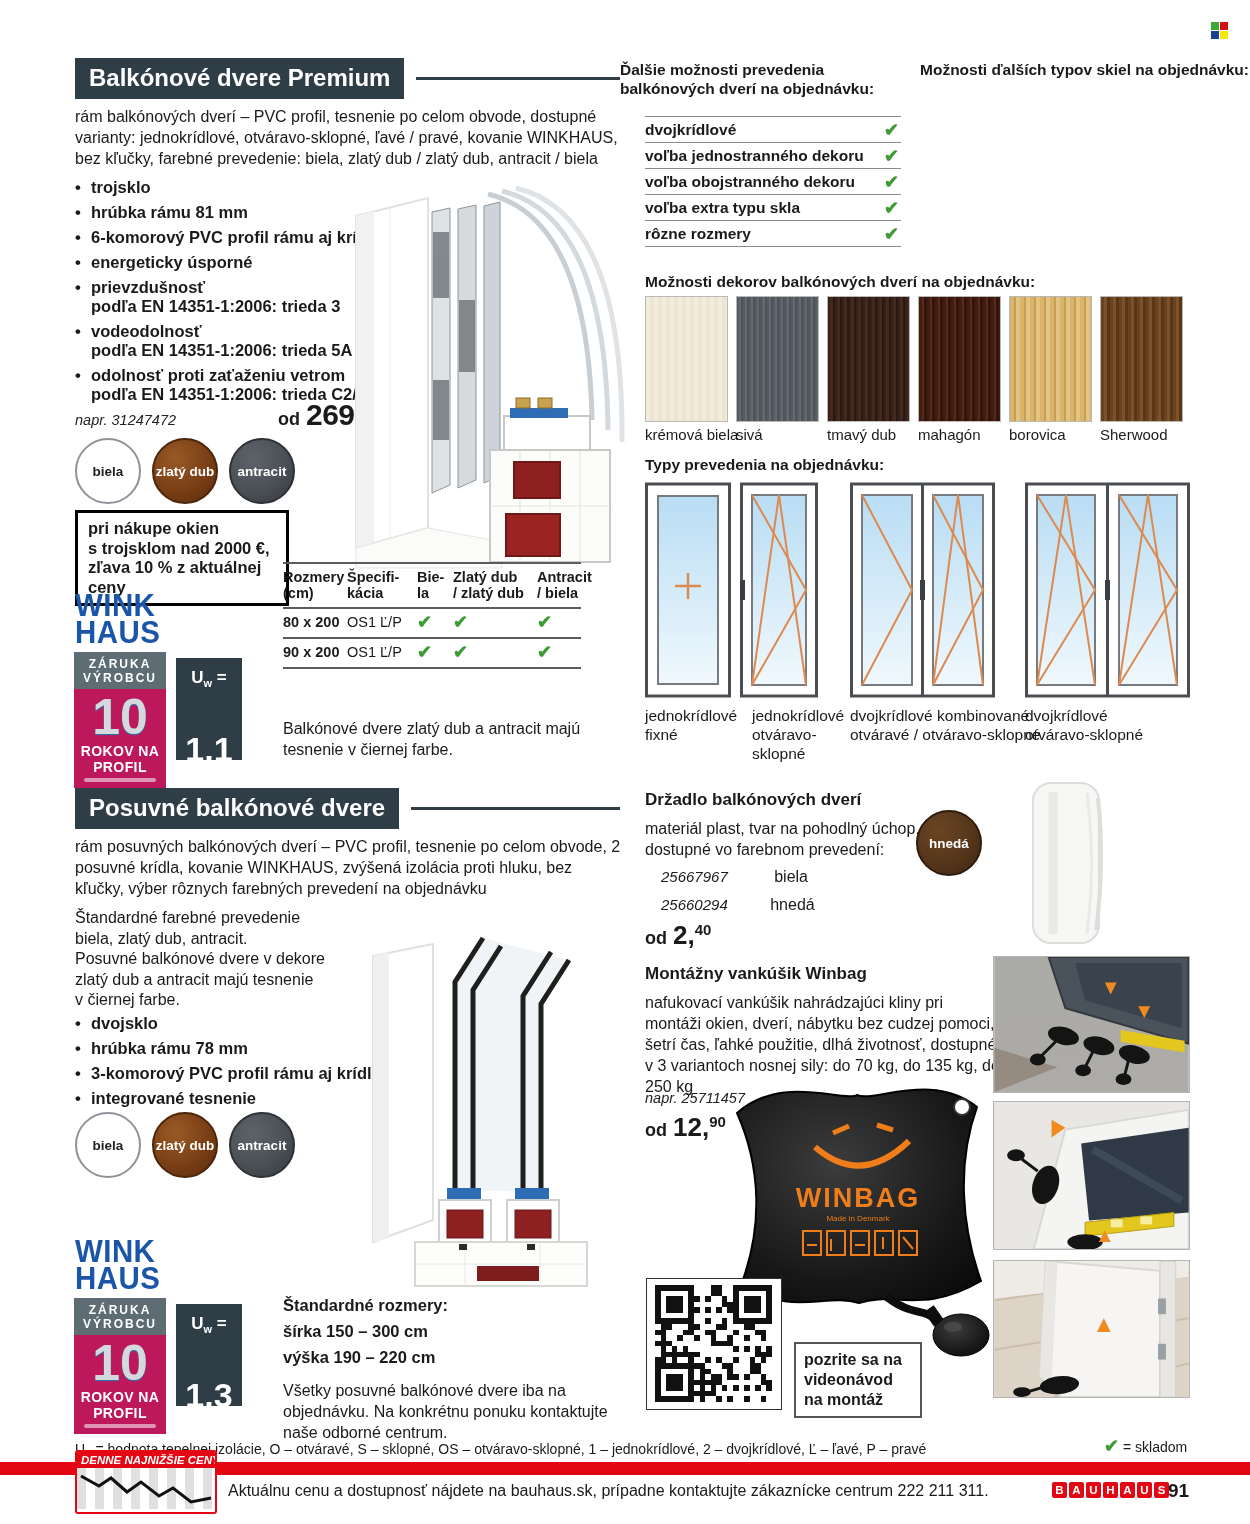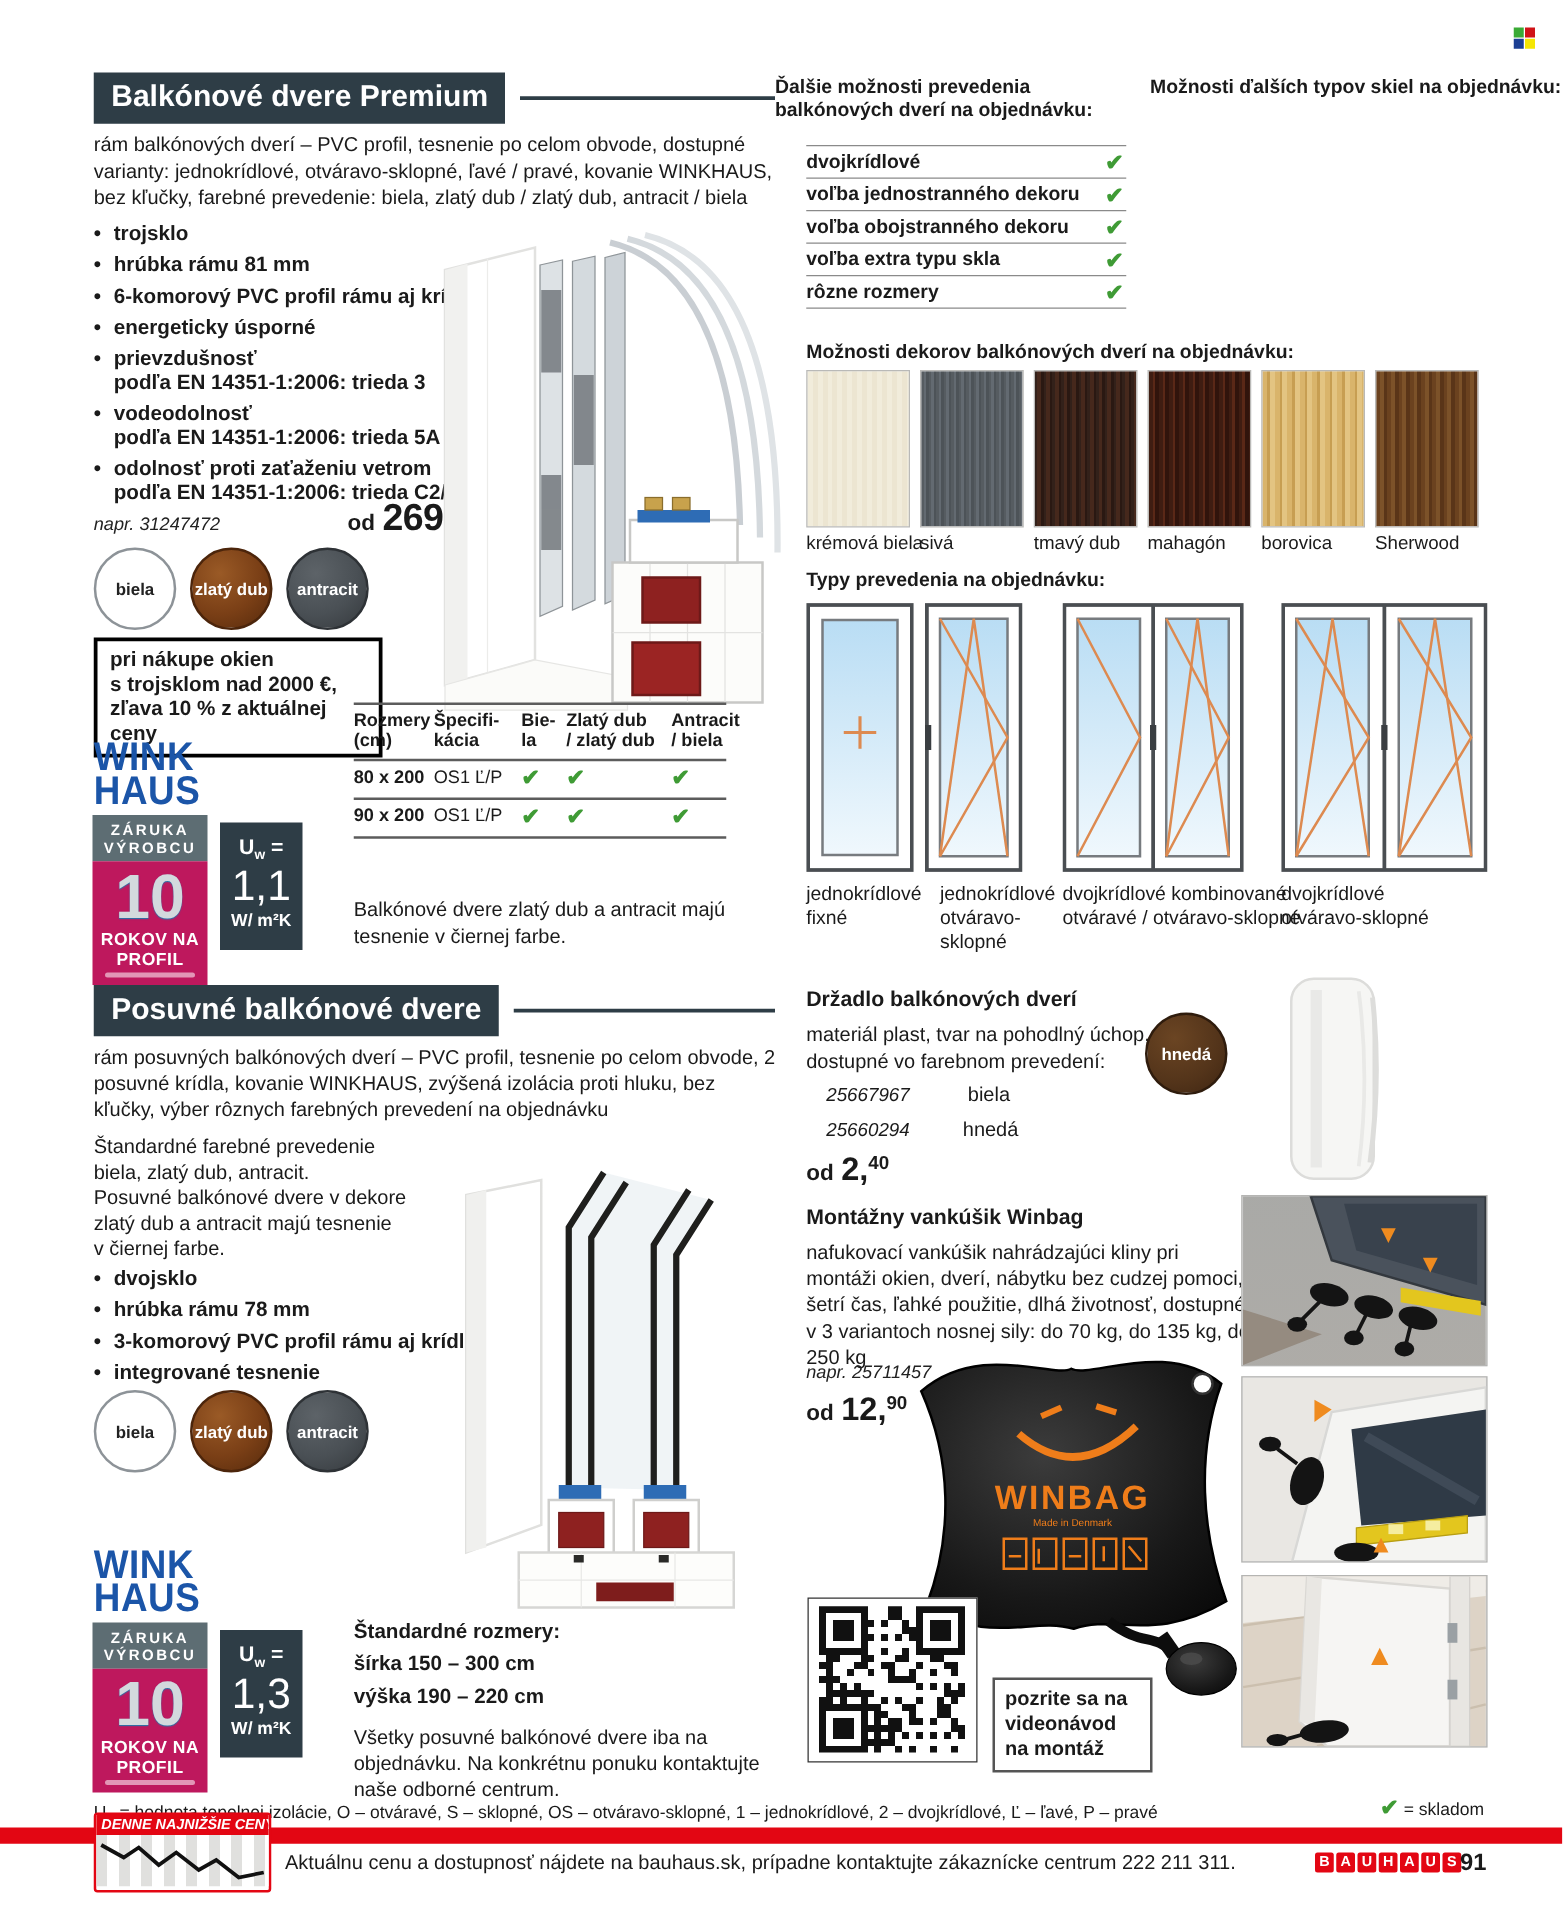--- a/index.html
+++ b/index.html
@@ -24,34 +24,34 @@
   .price-sup { font-weight:bold; font-size:15px; vertical-align:9px; }
 
   .circle-row { display:flex; gap:11px; }
   .circle { width:66px; height:66px; border-radius:50%; display:flex; align-items:center; justify-content:center;
             font-weight:bold; font-size:13.5px; text-align:center; }
   .c-biela { background:#fff; border:2px solid #8d9398; color:#222; }
   .c-zlaty { background:radial-gradient(circle at 35% 30%, #9a5a26 0%, #7a3f16 55%, #562a0c 100%); color:#fff; border:2px solid #4c250b; }
   .c-antracit { background:radial-gradient(circle at 35% 30%, #5d6368 0%, #4a5055 55%, #35393d 100%); color:#fff; border:2px solid #2e3236; }
   .c-hneda { background:radial-gradient(circle at 35% 30%, #6b4523 0%, #53341a 60%, #3e2512 100%); color:#fff; border:2px solid #2f1c0d; }
 
-  .promo { border:3px solid #000; padding:6px 10px; font-weight:bold; font-size:16.5px; line-height:19.5px; width:231px; }
+  .promo { border:3px solid #000; padding:6px 10px; font-weight:bold; font-size:16.5px; line-height:19.5px; width:214px; }
 
   .winkhaus { color:#1b55a8; font-weight:bold; font-size:32px; line-height:0.85; letter-spacing:0.5px; transform:scaleX(.92); transform-origin:left; }
 
   .warranty { width:92px; }
   .w-top { background:#5d6d73; color:#fff; text-align:center; font-weight:bold; font-size:12px; letter-spacing:2px; padding:5px 0 4px; line-height:14px; }
   .w-body { background:#be185d; text-align:center; padding:2px 0 6px; }
   .w-num { font-weight:bold; font-size:50px; line-height:52px; color:#d3d9dd; text-shadow:0 1px 1px #1b7bb0; }
   .w-cap { font-weight:bold; font-size:14px; color:#fff; letter-spacing:0.4px; }
   .w-fine { height:4px; background:rgba(255,255,255,.55); width:78%; margin:3px auto 0; border-radius:2px; }
 
   .uwb { background:#2e3d46; color:#fff; width:66px; height:102px; text-align:center; padding-top:10px; }
   .uw-l { font-weight:bold; font-size:17px; }
-  .uw-v { font-weight:normal; font-size:34px; line-height:38px; }
+  .uw-v { font-weight:bold; font-size:34px; line-height:38px;margin-top:41px; }
   .uw-u { font-weight:bold; font-size:14px; }
 
   .ptable { width:298px; font-size:14.5px; }
   .ptable .tr { display:grid; grid-template-columns:64px 70px 36px 84px 44px; border-bottom:2px solid #5c5c5c; padding:5px 0 6px; align-items:start; }
   .ptable .tr.th { border-top:2px solid #5c5c5c; font-weight:bold; }
   .ptable .bold { font-weight:bold; }
   .check { color:#3f9b35; font-size:18px; font-weight:bold; line-height:16px; }
 
   .h-bold { font-weight:bold; font-size:15.5px; line-height:19px; }
   .opt-list { width:256px; }

